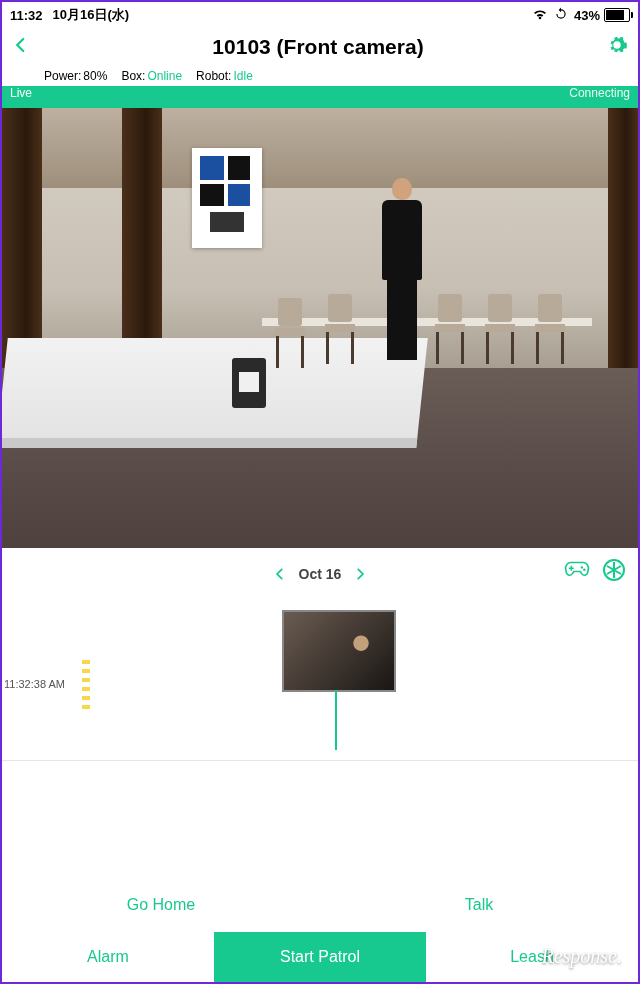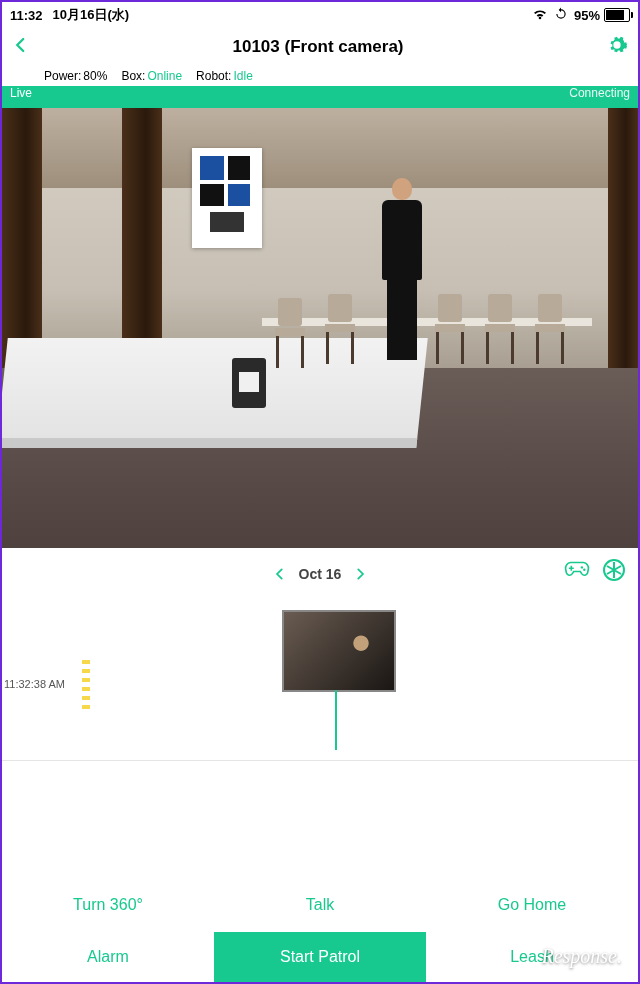--- a/index.html
+++ b/index.html
@@ -6,21 +6,21 @@
   body{width:640px;height:984px;overflow:hidden;background:#111;position:relative;}
   .tablet{position:absolute;left:0;top:0;width:640px;height:984px;background:#6d28d9;}
   .screen{position:absolute;left:2px;right:2px;top:2px;bottom:2px;background:#fff;display:flex;flex-direction:column;overflow:hidden;}
   .statusbar{height:26px;background:#fff;display:flex;align-items:center;font-size:13px;font-weight:600;padding:0 8px;}
   .statusbar .time{margin-right:10px;}
   .statusbar .spacer{flex:1;}
   .sb-icon{display:inline-block;margin-left:6px;}
   .wifi{width:16px;height:12px;}
   .nav{height:38px;display:flex;align-items:center;padding:0 10px;background:#fff;}
   .back{color:#18c98f;font-size:22px;font-weight:700;}
-  .title{flex:1;text-align:center;font-size:17px;font-weight:700;color:#000;}
+  .title{flex:1;text-align:center;font-size:21px;font-weight:700;color:#000;}
   .gear{color:#18c98f;}
   .statusline{height:20px;font-size:12px;padding:0 6px;display:flex;align-items:center;background:#fff;color:#000;margin-left:36px;}
   .statusline .lbl{margin-right:2px;}
   .statusline .val{margin-right:14px;}
   .grn{color:#18c98f;}
   .livebar{height:22px;background:#18c98f;display:flex;align-items:flex-start;padding:0 8px;color:#fff;font-size:12px;}
   .livebar .r{margin-left:auto;opacity:.9;}
   .video{height:440px;background:#000;position:relative;overflow:hidden;}
   
   .ceiling{position:absolute;left:0;right:0;top:0;height:80px;background:linear-gradient(#bdb0a0,#9e8f7c);}
@@ -94,21 +94,21 @@
         <svg class="wifi" viewBox="0 0 24 18">
             <path d="M12 17a2 2 0 100-4 2 2 0 000 4zm-5-6a8 8 0 0110 0l-2 2a5 5 0 00-6 0zm-4-4a14 14 0 0118 0l-2 2a11 11 0 00-14 0z" fill="#000"></path>
           </svg>
       </span>
       <span class="sb-icon">
         <svg width="14" height="14" viewBox="0 0 24 24">
             <path d="M12 4V1L8 5l4 4V6a6 6 0 11-6 6H4a8 8 0 108-8z" fill="#000"></path>
           </svg>
       </span>
       <span class="sb-icon battery">
-        <span>95%</span>
+        <span>43%</span>
         <span class="shell">
             <span class="fill"></span>
           </span>
       </span>
     </div>
 
     <div class="nav">
       <span class="back">
         <svg width="18" height="18" viewBox="0 0 24 24">
             <path d="M15 4l-8 8 8 8" stroke="#18c98f" stroke-width="3" fill="none" stroke-linecap="round"></path>
@@ -222,23 +222,22 @@
         <div class="dots"></div>
         <div class="thumb"></div>
         <div class="tmarker"></div>
       </div>
 
       <div class="divider"></div>
 
       <div style="flex:1"></div>
 
       <div class="actions">
-        <div>Turn 360°</div>
+        <div>Go Home</div>
         <div>Talk</div>
-        <div>Go Home</div>
       </div>
       <div class="actions2">
         <div class="side">Alarm</div>
         <div class="mid">Start Patrol</div>
         <div class="side">Leash</div>
       </div>
     </div>
 
   </div>
 </div>

